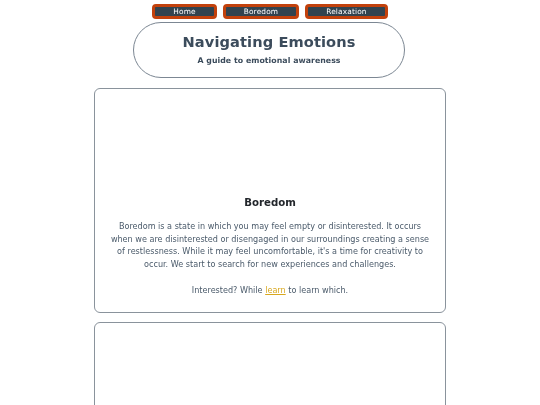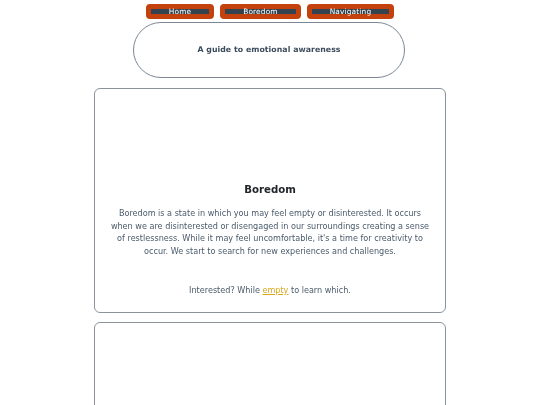--- a/index.html
+++ b/index.html
@@ -34,21 +34,21 @@
     align-items: center;
     justify-content: center;
     background: #32434f;
     color: #ffffff;
     font-size: 7.4px;
     font-weight: 500;
     letter-spacing: 0.15px;
     height: 15px;
     padding: 0 18px;
     border-radius: 4px;
-    border: 5px solid #c2410c;
+    border: 3px solid #c2410c;
     cursor: pointer;
     white-space: nowrap;
     line-height: 1;
     text-decoration: none;
   }
 
   
   .title-card {
     position: absolute;
     left: 133px;
@@ -70,21 +70,21 @@
     color: #3c4c5c;
     letter-spacing: 0.1px;
     margin: 0 0 7px 0;
     line-height: 1;
   }
   .title-sub {
     font-size: 7.8px;
     font-weight: bold;
     color: #3c4c5c;
     letter-spacing: 0.05px;
-    margin: 16px;
+    margin: 0;
     line-height: 1;
   }
 
   
   .card {
     position: absolute;
     left: 94px;
     width: 352px;
     border: 1px solid #8a939c;
     border-radius: 6px;
@@ -110,21 +110,21 @@
     color: #22262b;
     margin: 0 0 12px 0;
     text-align: center;
     line-height: 1;
   }
   .card-body {
     font-size: 8.1px;
     color: #4a5a6a;
     text-align: center;
     line-height: 1.58;
-    margin: 0 0 26px 0;
+    margin: 0 0 13px 0;
     max-width: 322px;
   }
   .card-cta {
     font-size: 8.1px;
     color: #4a5a6a;
     text-align: center;
     line-height: 1.5;
     margin: 0;
   }
   .card-cta a {
@@ -132,26 +132,27 @@
     text-decoration: underline;
     cursor: pointer;
   }
 </style>
 </head>
 <body>
 
 <nav class="navbar">
   <a class="nav-pill" href="#">Home</a>
   <a class="nav-pill" href="#">Boredom</a>
-  <a class="nav-pill" href="#">Navigating</a>
+  <a class="nav-pill" href="#">Relaxation</a>
 </nav>
 
 <header class="title-card">
+  <h1 class="title-main">Navigating Emotions</h1>
   <p class="title-sub">A guide to emotional awareness</p>
 </header>
 
 <section class="card" id="card-boredom">
   <h2 class="card-heading">Boredom</h2>
   <p class="card-body">Boredom is a state in which you may feel empty or disinterested. It occurs when we are disinterested or disengaged in our surroundings creating a sense of restlessness. While it may feel uncomfortable, it's a time for creativity to occur. We start to search for new experiences and challenges.</p>
-  <p class="card-cta"><span>Interested? While </span><a href="#">empty</a><span> to learn which.</span></p>
+  <p class="card-cta"><span>Interested? While </span><a href="#">learn</a><span> to learn which.</span></p>
 </section>
 
 <section class="card" id="card-next"></section>
 
 </body></html>

